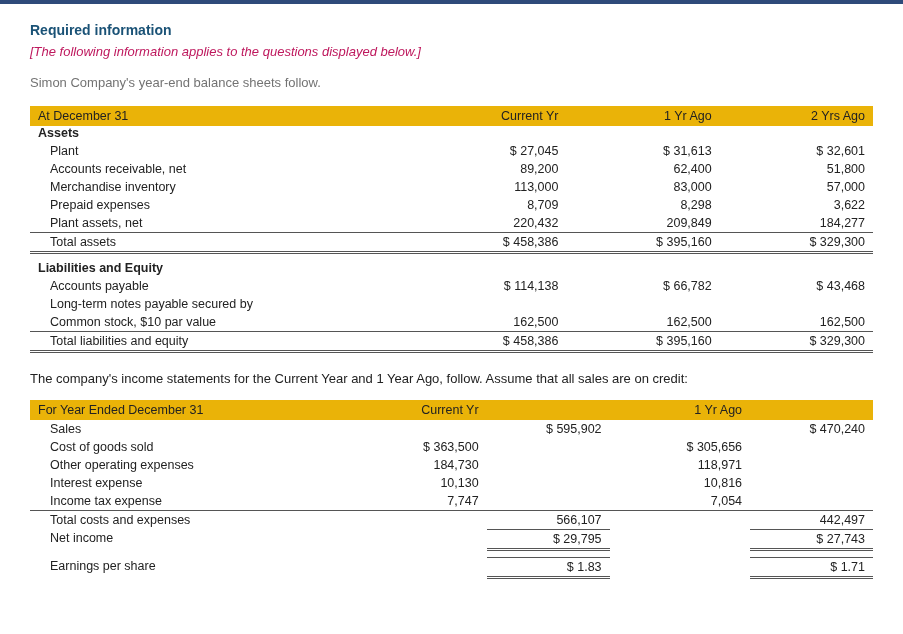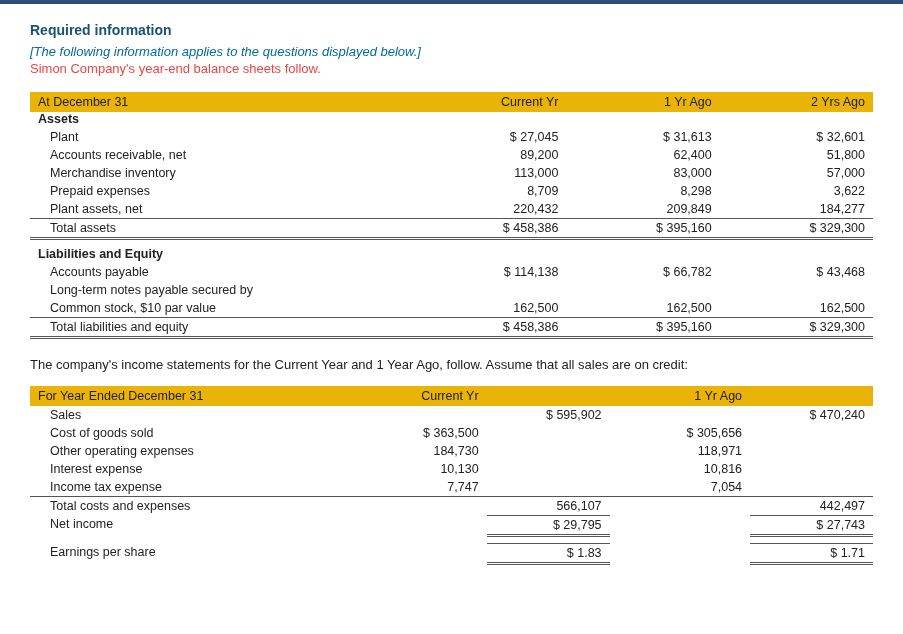--- a/index.html
+++ b/index.html
@@ -12,27 +12,27 @@
     }
     .required-info {
       color: #1a5276;
       font-weight: bold;
       font-size: 14px;
       margin-bottom: 6px;
     }
     .subtitle {
       font-style: italic;
       font-size: 13px;
-      color: #0369a1;
-      margin-bottom: 2px;
+      color: #be185d;
+      margin-bottom: 16px;
     }
     .intro-text {
       font-size: 13px;
       margin-bottom: 16px;
-      color: #ef4444;
+      color: #737373;
     }
     .balance-sheet-table, .income-table {
       width: 100%;
       border-collapse: collapse;
       font-size: 12.5px;
       margin-bottom: 18px;
     }
     .balance-sheet-table td, .balance-sheet-table th,
     .income-table td, .income-table th {
       padding: 2px 8px;

